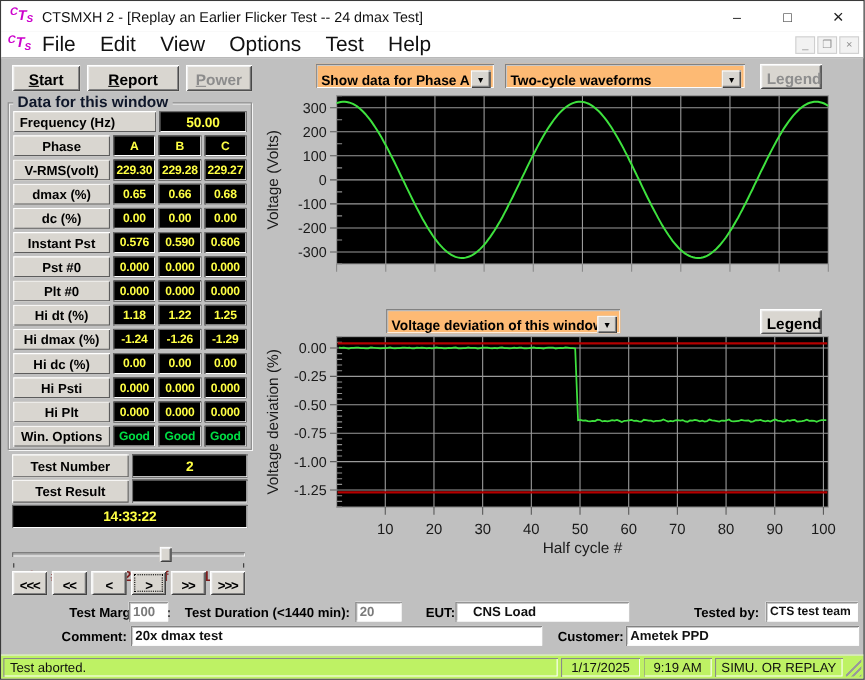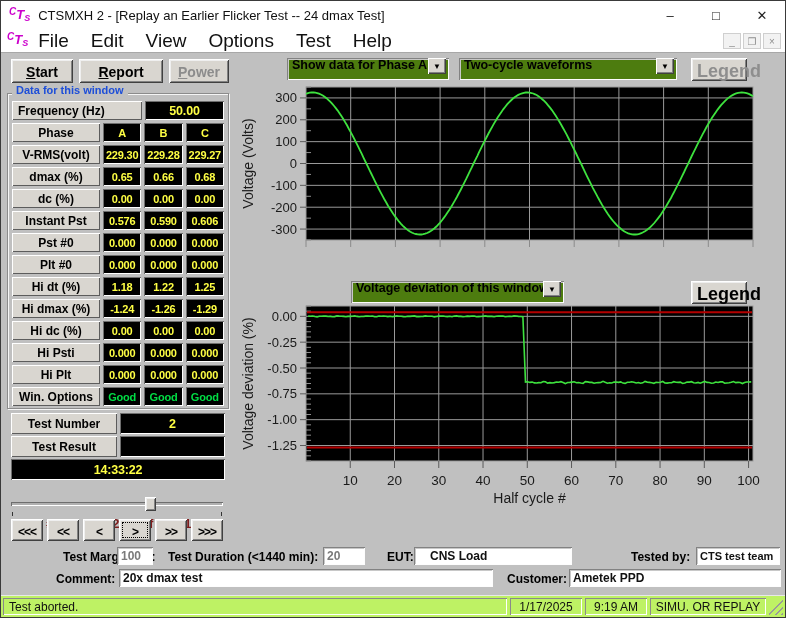--- a/index.html
+++ b/index.html
@@ -23,21 +23,21 @@
   .raised{background:#d9d6d0;box-shadow:inset 1px 1px 0 #ffffff,inset -1px -1px 0 #5c5c5c;}
   .btn3d{background:#d9d6d0;box-shadow:inset 1px 1px 0 #ffffff,inset -1px -1px 0 #404040,inset 2px 2px 0 #efefef,inset -2px -2px 0 #828282;border:none;}
   .sunken{background:#000;box-shadow:inset 1px 1px 0 #6e6e6e,inset -1px -1px 0 #ffffff;}
   .inputbox{background:#fff;border:none;box-shadow:inset 1px 1px 0 #828282,inset -1px -1px 0 #fdfdfd,inset 2px 2px 0 #c8c8c8;font-weight:bold;font-size:12px;color:#111;padding:0 4px;outline:none;}
   
   .bigbtn{position:absolute;height:24px;font-size:14px;font-weight:bold;color:#000;text-align:center;display:block;padding-top:3px;}
   .bigbtn::first-letter{text-decoration:underline;}
   .bigbtn.disabled{color:#8c8c8c;}
   .bigbtn.disabled::first-letter{text-decoration:underline;}
   .groupbox{position:absolute;left:6px;top:92px;width:222px;height:316px;border:1px solid #8b8b8b;box-shadow:1px 1px 0 #f5f5f5, inset 1px 1px 0 #f5f5f5;}
-  .gtitle{position:absolute;left:4px;top:-10px;background:#c0c0c0;padding:0 4px;font-size:11px;font-weight:bold;color:#1d4ed8;white-space:nowrap;}
+  .gtitle{position:absolute;left:4px;top:-10px;background:#c0c0c0;padding:0 4px;font-size:14px;font-weight:bold;color:#0f172a;white-space:nowrap;}
   #rows{position:absolute;left:4px;top:7px;right:4px;display:flex;flex-direction:column;gap:3px;}
   .row{display:flex;gap:3px;height:19px;}
   .rlabel{flex:0 0 88px;font-size:12px;font-weight:bold;color:#000;display:flex;align-items:center;justify-content:center;white-space:nowrap;}
   .rlabel.wide{flex:0 0 130px;justify-content:flex-start;padding-left:6px;}
   .rcell{flex:1;display:flex;align-items:center;justify-content:center;font-size:11px;font-weight:bold;color:#ffff44;letter-spacing:-0.2px;}
   .rcell.big{font-size:12.5px;}
   .rcell.green{color:#00dd44;}
   .brow{display:flex;gap:3px;height:21px;margin-bottom:2px;}
   .brow .rlabel{flex:0 0 106px;}
   .brow .rcell{font-size:12.5px;}
@@ -45,24 +45,24 @@
   .winc{position:absolute;font-size:13px;font-weight:bold;color:#7f1d1d;margin-top:36px;}
   
   .slider{position:absolute;left:10px;top:496px;width:212px;height:18px;}
   .groove{position:absolute;left:0;top:5px;width:100%;height:4px;background:#b0b0b0;box-shadow:inset 1px 1px 0 #6e6e6e,inset -1px -1px 0 #fff;}
   .thumb{position:absolute;top:0;width:11px;height:14px;}
   .endtick{position:absolute;top:15px;width:1px;height:4px;background:#333;}
   
   .navbtn{position:absolute;top:518px;width:32px;height:22px;font-size:12px;font-weight:bold;color:#000;text-align:center;padding-top:4px;letter-spacing:-1px;}
   .navbtn.focused{outline:1px dotted #000;outline-offset:-4px;}
   
-  .combo{position:absolute;height:22px;background:#4d7c0f;box-shadow:inset 1px 1px 0 #828282,inset -1px -1px 0 #fdfdfd,inset 2px 2px 0 #c8c8c8;display:flex;align-items:flex-start;}
+  .combo{position:absolute;height:22px;background:#fdba74;box-shadow:inset 1px 1px 0 #828282,inset -1px -1px 0 #fdfdfd,inset 2px 2px 0 #c8c8c8;display:flex;align-items:flex-end;}
   .combo .ctext{flex:1;font-size:12.5px;font-weight:bold;color:#000;padding-left:5px;white-space:nowrap;overflow:hidden;}
   .combo .carrow{flex:0 0 18px;height:16px;margin:0 3px 0 0;background:#d9d6d0;box-shadow:inset 1px 1px 0 #fff,inset -1px -1px 0 #404040,inset -2px -2px 0 #828282;display:flex;align-items:center;justify-content:center;font-size:8px;color:#000;}
-  .legendbtn{position:absolute;width:56px;height:23px;font-size:18px;font-weight:bold;text-align:center;padding-top:3px;color:#000;}
+  .legendbtn{position:absolute;width:56px;height:23px;font-size:14px;font-weight:bold;text-align:center;padding-top:3px;color:#000;}
   .legendbtn.disabled{color:#8e8e8e;}
   .chartwrap{position:absolute;left:236px;width:550px;}
   
   .flabel{position:absolute;font-size:12px;font-weight:bold;color:#000;white-space:nowrap;}
   .finput{position:absolute;height:18px;}
   .finput.gray{color:#7a7a7a;}
   
   .statusbar{position:absolute;left:0;bottom:0;width:100%;height:22px;background:#bef264;border-top:1px solid #e8e8e8;display:flex;align-items:stretch;padding:2px 2px 2px 2px;gap:3px;}
   .pane{box-shadow:inset 1px 1px 0 #8a8a8a,inset -1px -1px 0 #fff;font-size:12px;color:#111;display:flex;align-items:center;padding:0 6px;white-space:nowrap;}
   .pane.msg{flex:1;}

